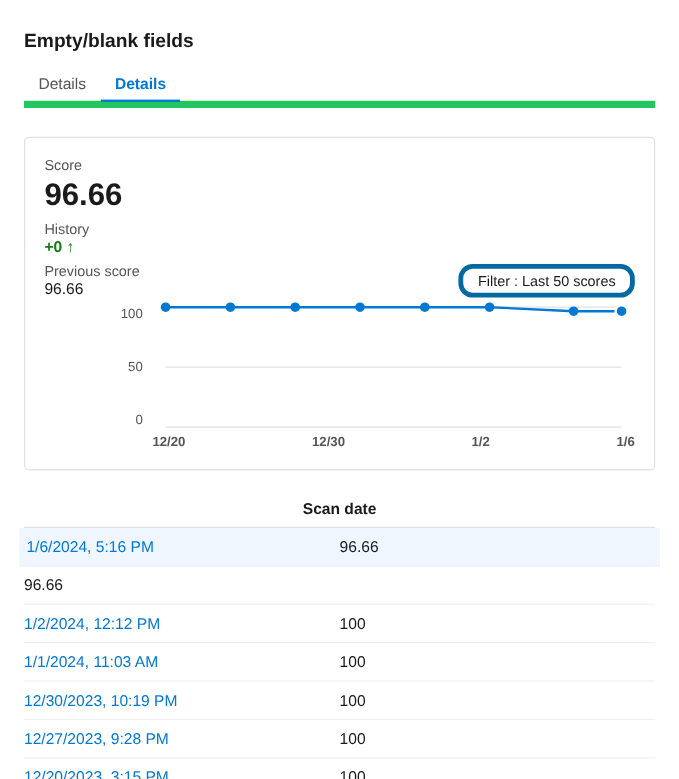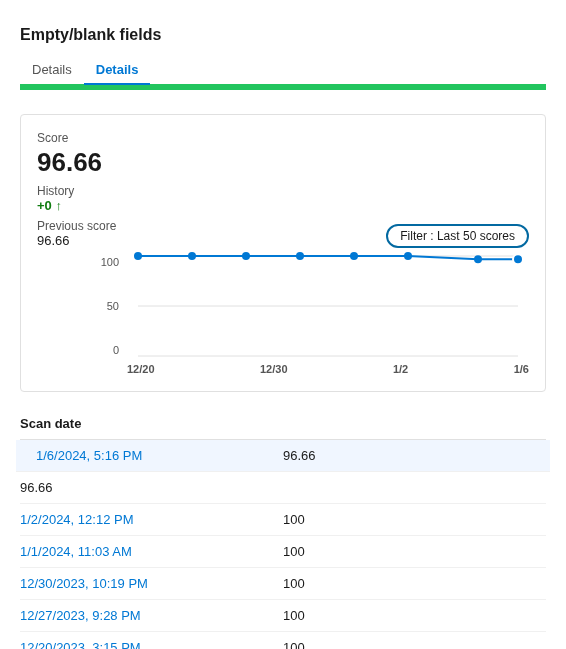--- a/index.html
+++ b/index.html
@@ -88,52 +88,53 @@
       font-size: 12px;
       color: #555;
       margin-top: 6px;
     }
     .prev-value {
       font-size: 13px;
       color: #1a1a1a;
     }
 
     .filter-btn {
-      border: 2px solid #0369a1;
+      border: 4px solid #0369a1;
       border-radius: 12px;
       padding: 3px 12px;
       font-size: 12px;
       cursor: pointer;
       background: #fff;
       color: #1a1a1a;
       white-space: nowrap;
     }
 
     
     .table-section {}
     .table-header-row {
       display: flex;
       padding: 4px 0 8px 0;
       border-bottom: 1px solid #e0e0e0;
       font-weight: 600;
       font-size: 13px;
+      text-align: center;
     }
     .col-date { flex: 1; }
     .col-pass { flex: 1; }
 
     .table-row {
       display: flex;
       padding: 8px 0;
       border-bottom: 1px solid #f0f0f0;
       font-size: 13px;
     }
     .table-row.highlight {
       background: #f0f6ff;
       margin: 0 -4px;
-      padding: 8px 20px;
+      padding: 8px 6px;
     }
     .date-link {
       color: #0078d4;
       text-decoration: none;
       flex: 1;
     }
     .pass-val {
       flex: 1;
       color: #1a1a1a;
     }

